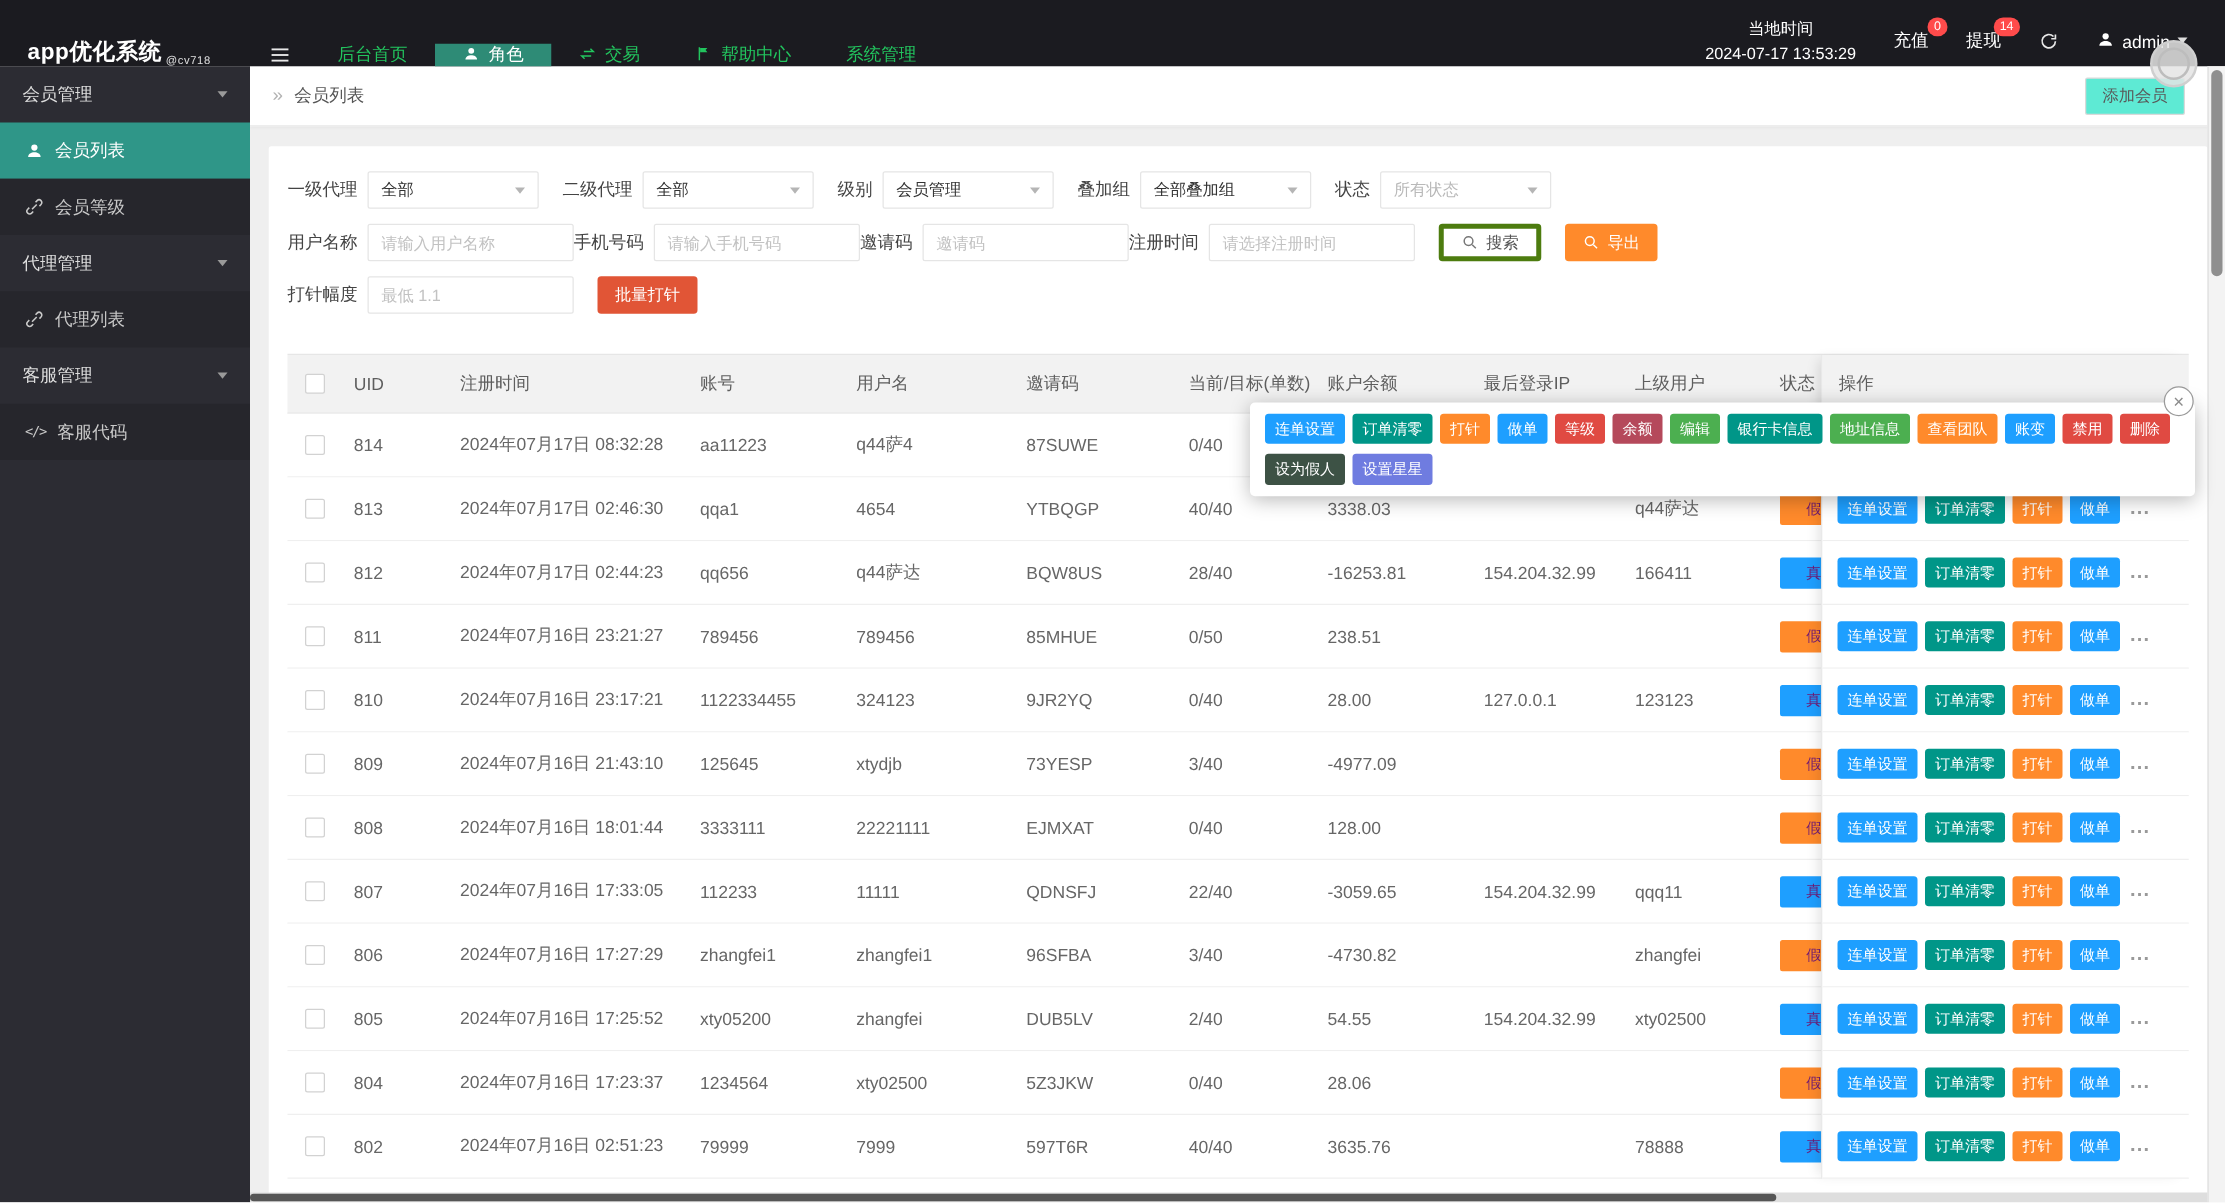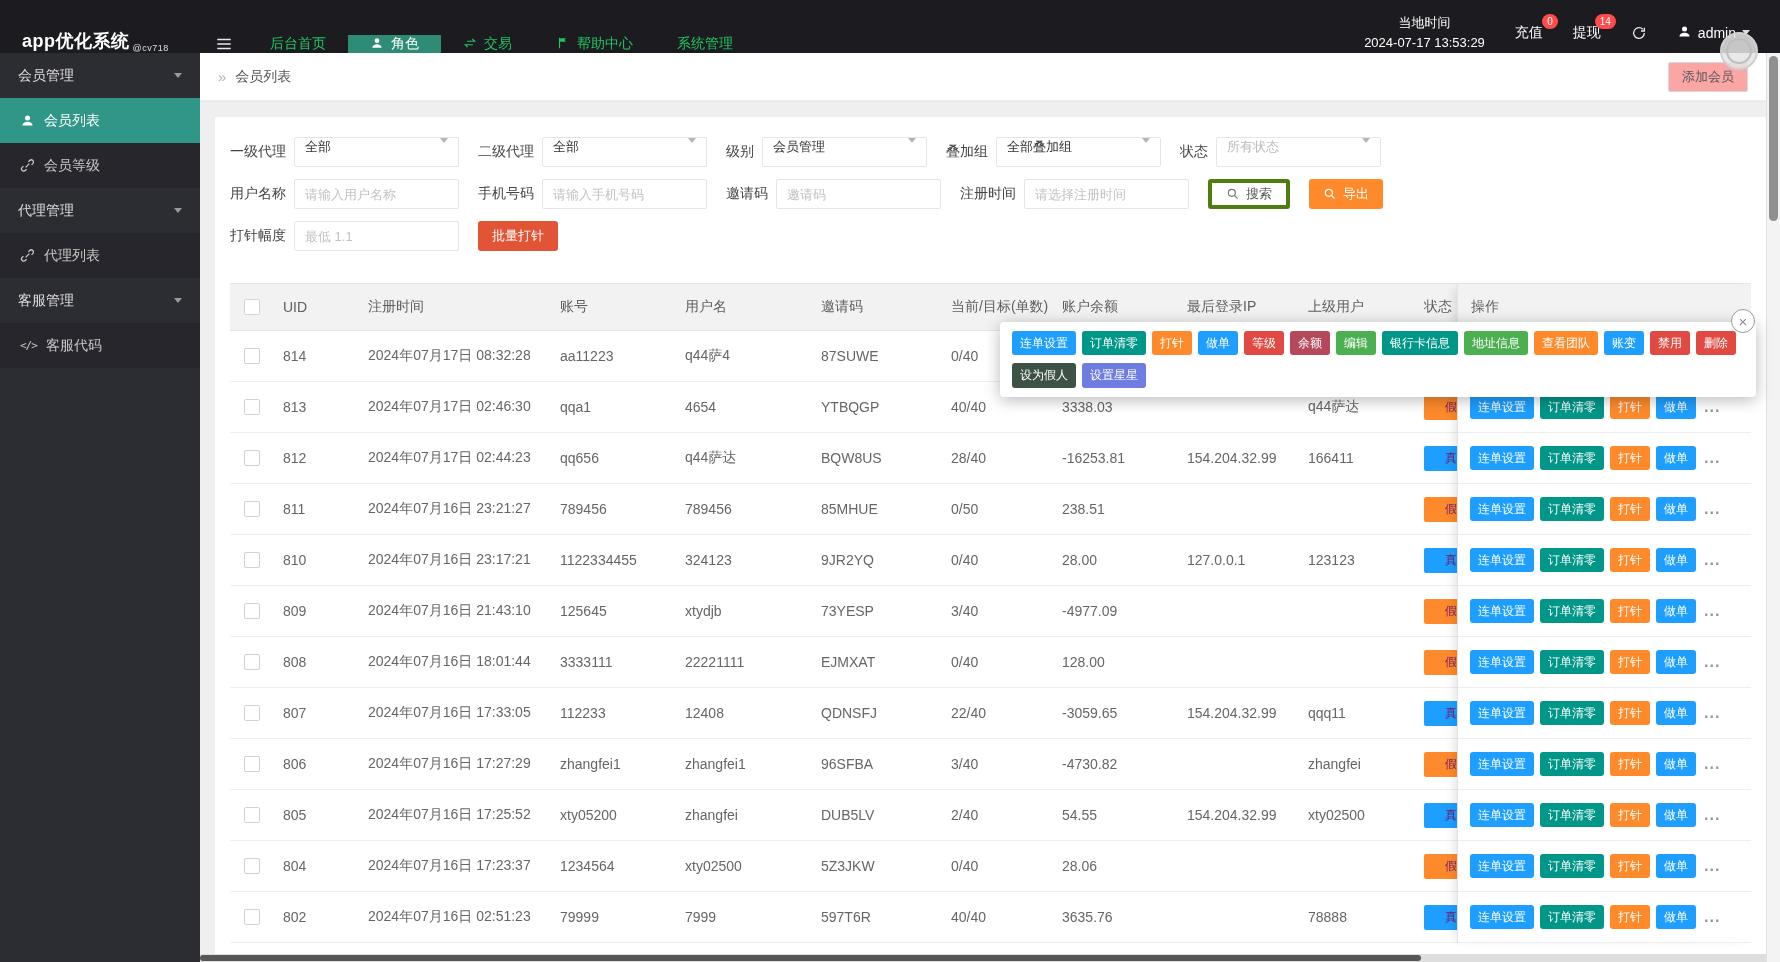--- a/index.html
+++ b/index.html
@@ -43,29 +43,29 @@
 .side-item.active{background:var(--sidebar-active);color:#fff}
 .side-icon{display:flex;width:15px;height:15px;align-items:center;justify-content:center}
 .side-icon svg{width:15px;height:15px}
 .code-glyph{font-family:"DejaVu Sans Mono",monospace;font-size:11px;letter-spacing:-1px;width:auto;white-space:nowrap}
 
 
 .main{position:absolute;top:53px;left:200px;right:14px;bottom:0;display:flex;flex-direction:column}
 .crumb-bar{height:48px;background:#fff;display:flex;align-items:center;padding:0 18px;border-bottom:1px solid #ededed;box-shadow:0 1px 2px rgba(0,0,0,.04)}
 .crumb-arrow{color:#b3b3b3;font-size:15px;margin-right:9px}
 .crumb-title{font-size:14px;color:#555}
-.add-btn{margin-left:auto;height:30px;padding:0 13px;background:#fca5a5;border:1px solid #d9d9d9;border-radius:2px;font-size:13px;color:#595959;cursor:pointer;font-family:inherit}
+.add-btn{margin-left:auto;height:30px;padding:0 13px;background:#5eead4;border:1px solid #d9d9d9;border-radius:2px;font-size:13px;color:#595959;cursor:pointer;font-family:inherit}
 .card{margin:16px 0 0 15px;background:#fff;flex:1;padding:20px 15px 0 15px;border-radius:2px}
 
 
 .f-row{display:flex;align-items:center;gap:19px;margin-bottom:12px}
-.f-inline{display:flex;align-items:center;gap:19px}
+.f-inline{display:flex;align-items:center;}
 .f-group{display:flex;align-items:center}
 .f-label{font-size:14px;color:#444;margin-right:8px;white-space:nowrap}
-.select{width:165px;height:30px;border:1px solid #e5e5e5;border-radius:2px;background:#fff;display:flex;align-items:flex-start;justify-content:space-between;padding:0 10px;font-size:13px;color:#333;cursor:pointer}
+.select{width:137px;height:30px;border:1px solid #e5e5e5;border-radius:2px;background:#fff;display:flex;align-items:center;justify-content:space-between;padding:0 10px;font-size:13px;color:#333;cursor:pointer}
 .select.muted .sel-value{color:#b9b9b9}
 .f-input{width:165px;height:30px;border:1px solid #e5e5e5;border-radius:2px;padding:0 10px;font-size:13px;color:#333;outline:none;font-family:inherit}
 .f-input::placeholder{color:#c2c2c2}
 .search-btn{height:30px;padding:0 14px;background:#fff;border:4px solid #4d7c0f;border-radius:3px;color:#555;font-size:13px;display:flex;align-items:center;gap:6px;cursor:pointer;font-family:inherit}
 .search-btn svg{width:14px;height:14px;color:#777}
 .export-btn{height:30px;padding:0 14px;background:var(--orange);border:none;border-radius:3px;color:#fff;font-size:13px;display:flex;align-items:center;gap:6px;cursor:pointer;font-family:Liberation Mono, monospace}
 .export-btn svg{width:14px;height:14px}
 .batch-btn{height:30px;padding:0 14px;background:var(--deeporange);color:#fff;border:none;border-radius:3px;font-size:13px;cursor:pointer;font-family:inherit}
 
 
@@ -471,21 +471,21 @@
               </div>
             </div>
 
             <div class="t-row">
               <div class="td c-check">
                 <div class="checkbox"></div>
               </div>
               <div class="td c-uid">807</div>
               <div class="td c-reg">2024年07月16日 17:33:05</div>
               <div class="td c-acc">112233</div>
-              <div class="td c-user">12408</div>
+              <div class="td c-user">11111</div>
               <div class="td c-inv">QDNSFJ</div>
               <div class="td c-prog">22/40</div>
               <div class="td c-bal">-3059.65</div>
               <div class="td c-ip">154.204.32.99</div>
               <div class="td c-parent">qqq11</div>
               <div class="td c-status">
                 <span class="status-badge blue">真人</span>
               </div>
             </div>
 

